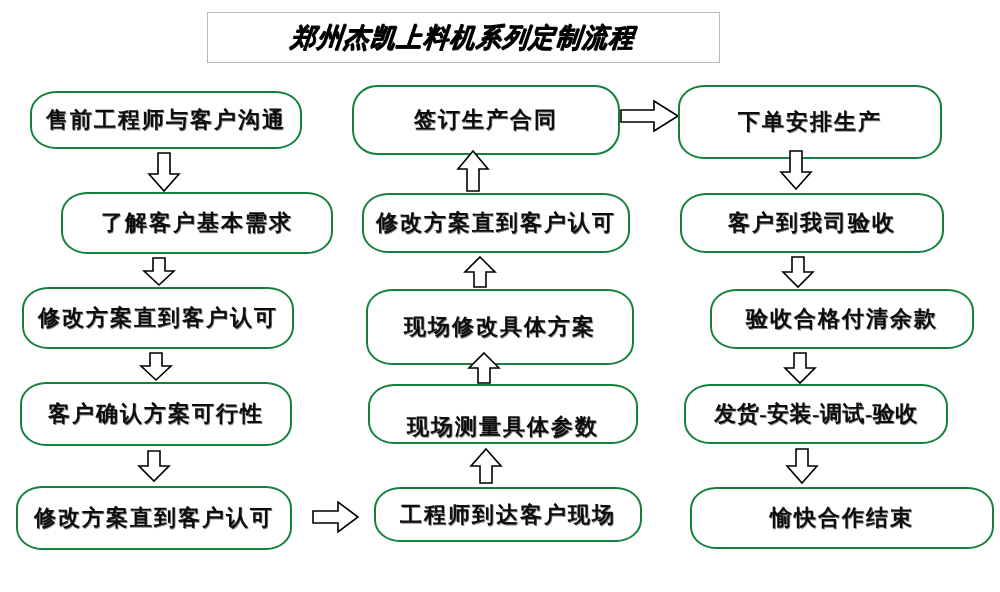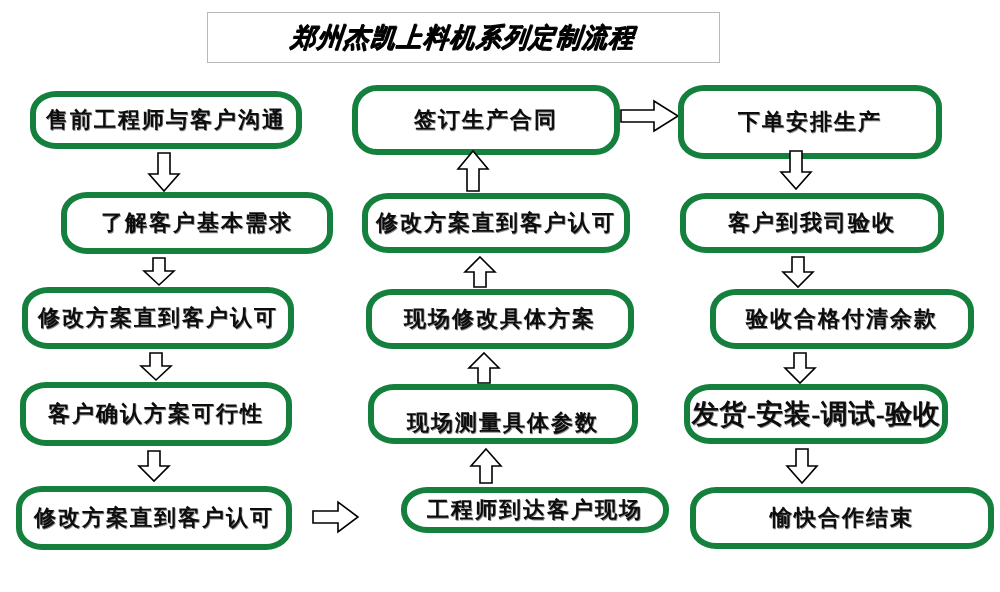--- a/index.html
+++ b/index.html
@@ -45,37 +45,37 @@
     color: #000000;
     text-shadow: 0.6px 0.6px 0 #2a2a2a, -0.4px -0.4px 0 #000;
     white-space: nowrap;
     transform: skewX(-6deg) scaleY(1.06);
   }
 
   
   .node {
     position: absolute;
     box-sizing: border-box;
-    border: 6px solid #15803d;
+    border: 2px solid #15803d;
     border-radius: 26px / 22px;
     background: #ffffff;
     display: flex;
     align-items: center;
     justify-content: center;
   }
   .node-label {
     font-family: "Liberation Serif", "DejaVu Serif", serif;
     font-size: 22px;
     font-weight: bold;
     color: #0d0d0d;
     letter-spacing: 2px;
     white-space: nowrap;
     text-shadow: 0.7px 0.7px 0.4px #8a8a8a;
   }
-  .node-label.compact { letter-spacing: 0.5px; font-size: 27px; }
+  .node-label.compact { letter-spacing: 0.5px; font-size: 22px; }
 
   
   .arrow {
     position: absolute;
   }
   .arrow svg { display: block; overflow: visible; }
   .arrow svg polygon {
     fill: #ffffff;
     stroke: #000000;
     stroke-width: 1.6;
@@ -160,41 +160,41 @@
   <div class="node" style="left:362px; top:193px; width:268px; height:60px;">
     <span class="node-label">修改方案直到客户认可</span>
   </div>
 
   <div class="arrow" style="left:462px; top:256px; width:36px; height:32px;">
     <svg width="36" height="32" viewBox="0 0 36 32">
       <polygon points="18,1 33,16 24,16 24,31 12,31 12,16 3,16"></polygon>
     </svg>
   </div>
 
-  <div class="node" style="left:366px; top:289px; width:268px; height:60px;">
+  <div class="node" style="left:366px; top:289px; width:268px; height:76px;">
     <span class="node-label">现场修改具体方案</span>
   </div>
 
   <div class="arrow" style="left:466px; top:352px; width:36px; height:32px;">
     <svg width="36" height="32" viewBox="0 0 36 32">
       <polygon points="18,1 33,16 24,16 24,31 12,31 12,16 3,16"></polygon>
     </svg>
   </div>
 
   <div class="node" style="left:368px; top:384px; width:270px; height:60px;align-items:flex-end;">
     <span class="node-label">现场测量具体参数</span>
   </div>
 
   <div class="arrow" style="left:468px; top:448px; width:36px; height:36px;">
     <svg width="36" height="36" viewBox="0 0 36 36">
       <polygon points="18,1 33,18 24,18 24,35 12,35 12,18 3,18"></polygon>
     </svg>
   </div>
 
-  <div class="node" style="left:374px; top:487px; width:268px; height:46px;margin-left:27px;">
+  <div class="node" style="left:374px; top:487px; width:268px; height:55px;">
     <span class="node-label">工程师到达客户现场</span>
   </div>
 
   <div class="node" style="left:678px; top:85px;  width:264px; height:74px;">
     <span class="node-label">下单安排生产</span>
   </div>
 
   <div class="arrow" style="left:778px; top:150px; width:36px; height:40px;">
     <svg width="36" height="40" viewBox="0 0 36 40">
       <polygon points="12,1 24,1 24,22 33,22 18,39 3,22 12,22"></polygon>

